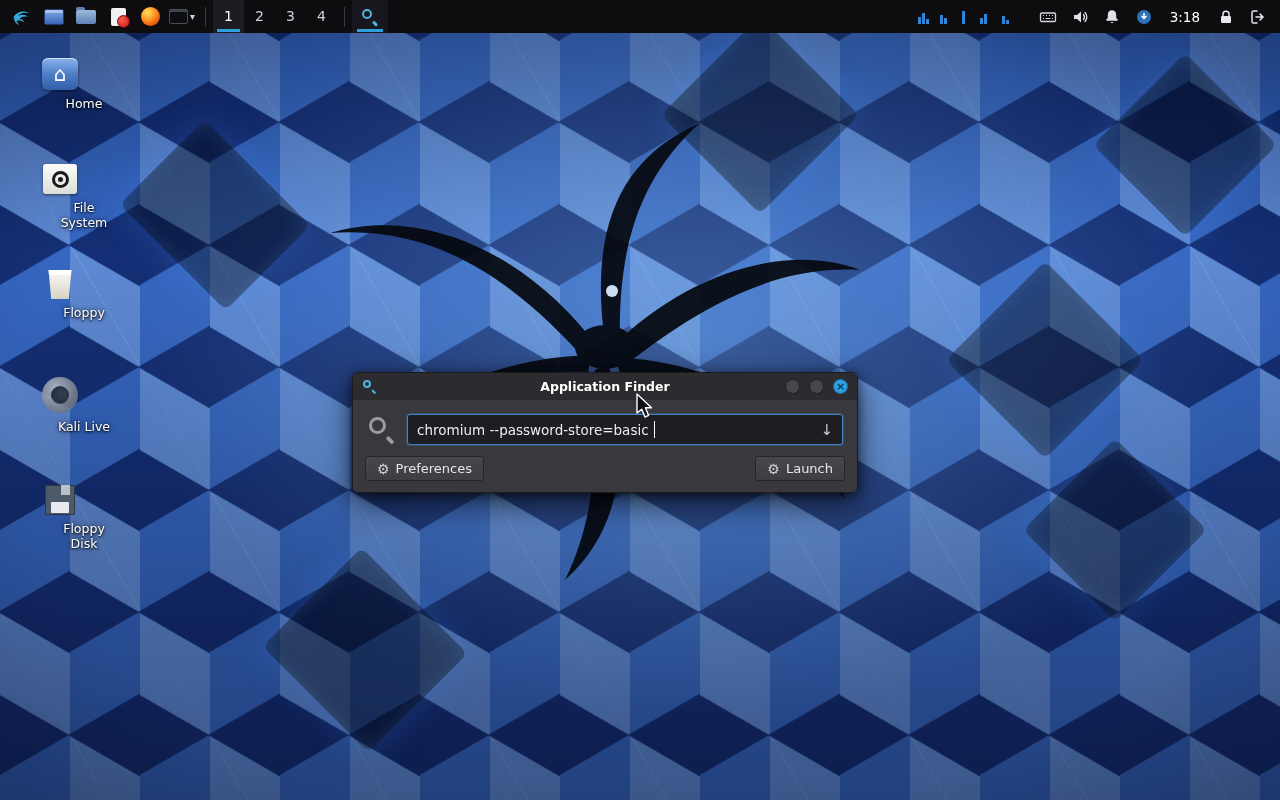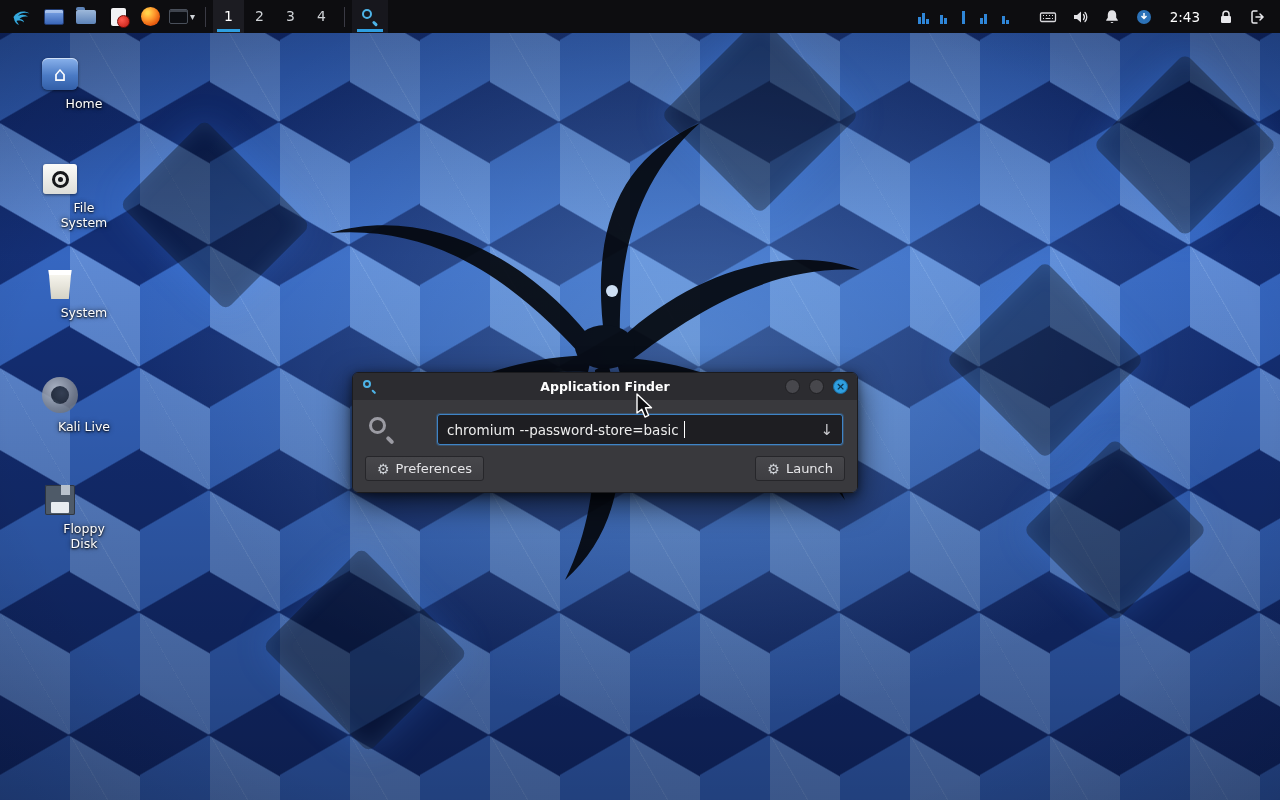--- a/index.html
+++ b/index.html
@@ -102,21 +102,21 @@
   .appfinder { position:absolute; left:352px; top:372px; width:506px; z-index:20; border-radius:6px;
     box-shadow:0 10px 30px rgba(0,0,0,.65), 0 2px 8px rgba(0,0,0,.5); border:1px solid #1b1b1e; }
   .titlebar { height:27px; background:#2c2c30; border-radius:5px 5px 0 0; display:flex; align-items:center; padding:0 9px; position:relative; cursor:default; }
   .win-title { position:absolute; left:0; right:0; text-align:center; font-weight:bold; font-size:12.5px; color:#ffffff; }
   .winbtns { margin-left:auto; display:flex; gap:9px; z-index:1; }
   .wbtn { width:15px; height:15px; border-radius:50%; background:#47474c; border:1px solid #202023; cursor:pointer; }
   .wbtn.close { background:#2f9fe0; border-color:#1a6ea5; color:#0b3550; display:flex; align-items:center; justify-content:center; font-size:11px; font-weight:bold; line-height:1; }
   .dialog-body { background:#39393d; border-radius:0 0 5px 5px; padding:9px 10px 10px; }
   .search-row { display:flex; align-items:center; gap:11px; padding:5px 4px 11px 5px; }
   .search-field { flex:1; height:31px; background:#1e1e22; border:1px solid #3f84c6; border-radius:3px;
-    display:flex; align-items:center; padding:0 9px; box-shadow:0 0 0 1px rgba(63,132,198,.30); cursor:text;margin-left:30px; }
+    display:flex; align-items:center; padding:0 9px; box-shadow:0 0 0 1px rgba(63,132,198,.30); cursor:text; }
   .search-text { color:#ececec; font-size:13.5px; white-space:pre; }
   .tcaret { width:1px; height:17px; background:#ffffff; margin-left:1px; }
   .dd-arrow { margin-left:auto; color:#c8c8cc; font-size:15px; cursor:pointer; }
   .btn-row { display:flex; justify-content:space-between; padding:0 2px 1px; }
   .btn { display:flex; align-items:center; gap:6px; background:linear-gradient(#47474b,#3e3e42);
     border:1px solid #26262a; border-radius:3px; color:#e6e6e9; font-size:13px; padding:4px 11px;
     font-family:inherit; cursor:pointer; }
   .btn .gear { font-size:14px; color:#cfd3d8; line-height:1; }
 
   
@@ -217,21 +217,21 @@
           <path d="M9 2.2c-2.6 0-4.2 1.9-4.2 4.4v3.2L3.2 12v.8h11.6V12l-1.6-2.2V6.6c0-2.5-1.6-4.4-4.2-4.4z" fill="#e2e2e6"></path>
           <path d="M7.5 14a1.6 1.6 0 0 0 3 0z" fill="#e2e2e6"></path>
         </svg>
       </div>
       <div class="picon">
         <svg width="18" height="18" viewBox="0 0 18 18">
           <circle cx="9" cy="9" r="7" fill="#2c72b8"></circle>
           <path d="M9 5v5M6.5 8L9 10.5 11.5 8" stroke="#fff" stroke-width="1.5" fill="none"></path>
         </svg>
       </div>
-      <div class="clock">2:43</div>
+      <div class="clock">3:18</div>
       <div class="picon">
         <svg width="18" height="18" viewBox="0 0 18 18">
           <rect x="4" y="8" width="10" height="7" rx="1.2" fill="#e8e8ec"></rect>
           <path d="M6 8V6.2a3 3 0 0 1 6 0V8" stroke="#e8e8ec" stroke-width="1.5" fill="none"></path>
         </svg>
       </div>
       <div class="picon">
         <svg width="18" height="18" viewBox="0 0 18 18">
           <path d="M8 3H4.5A1.5 1.5 0 0 0 3 4.5v9A1.5 1.5 0 0 0 4.5 15H8" stroke="#e8e8ec" stroke-width="1.5" fill="none" stroke-linecap="round"></path>
           <path d="M11 6l3 3-3 3M7 9h7" stroke="#e8e8ec" stroke-width="1.5" fill="none" stroke-linecap="round"></path>
@@ -247,21 +247,21 @@
     <div class="dlabel">Home</div>
   </div>
   <div class="dicon" style="top:164px">
     <div class="tile-fs">
         <span class="disc"></span>
       </div>
     <div class="dlabel">File System</div>
   </div>
   <div class="dicon" style="top:270px">
     <div class="tile-trash"></div>
-    <div class="dlabel">System</div>
+    <div class="dlabel">Floppy</div>
   </div>
   <div class="dicon" style="top:377px">
     <div class="tile-kali"></div>
     <div class="dlabel">Kali Live</div>
   </div>
   <div class="dicon" style="top:485px">
     <div class="tile-floppy"></div>
     <div class="dlabel">Floppy Disk</div>
   </div>
 

